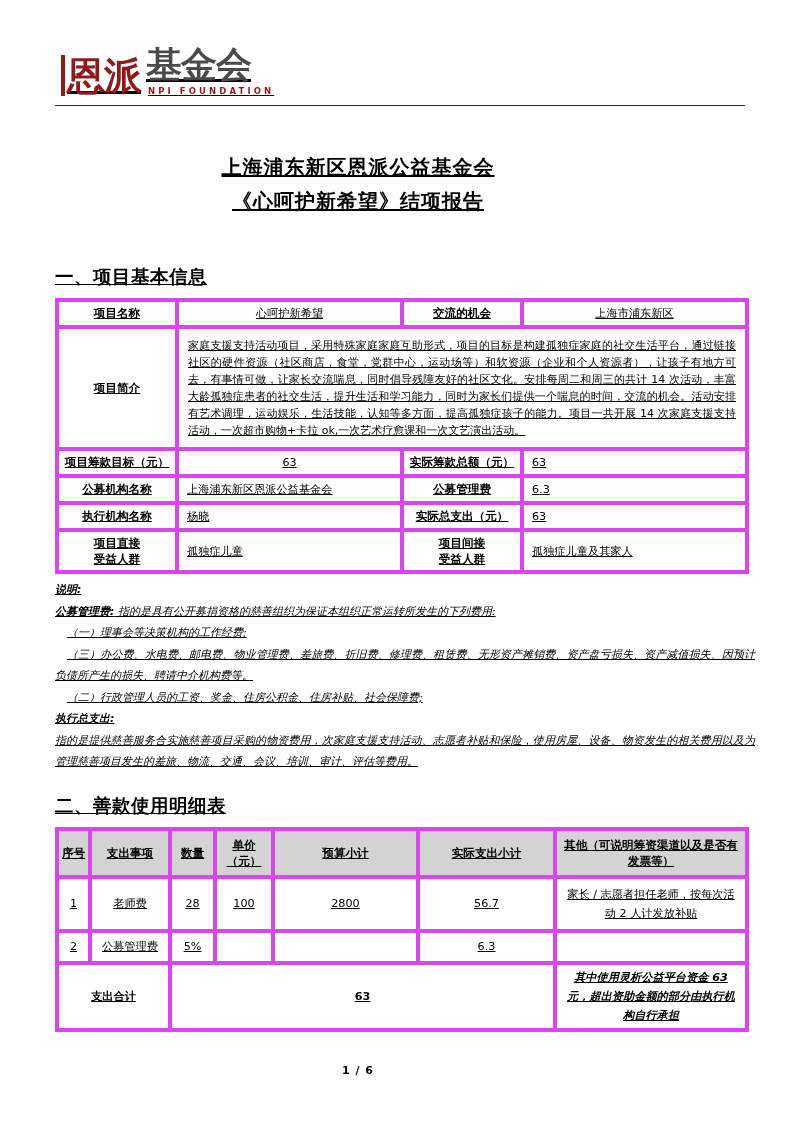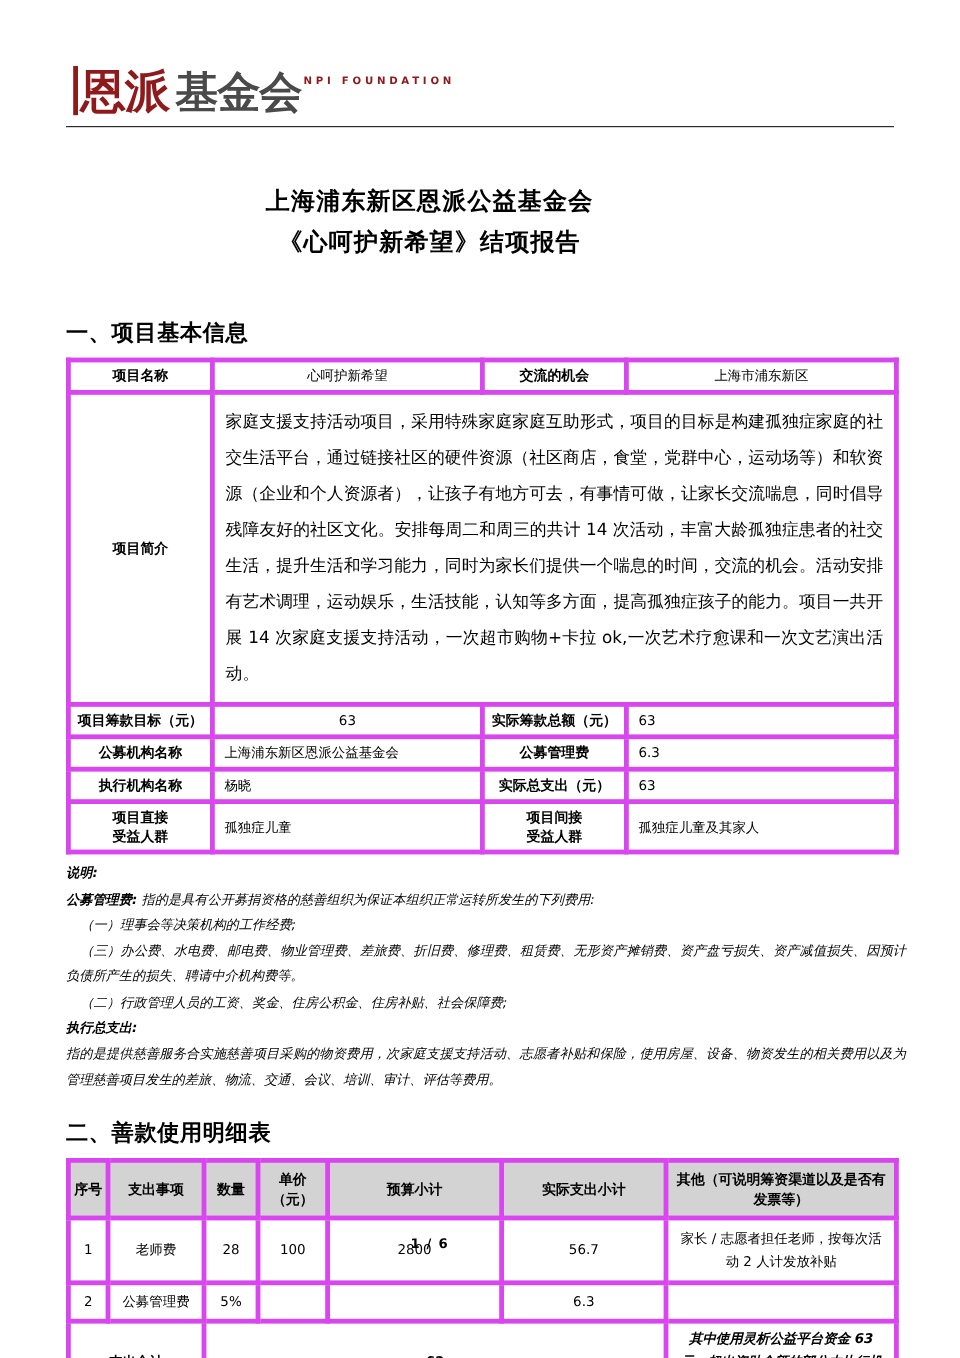--- a/index.html
+++ b/index.html
@@ -14,20 +14,21 @@
     color: #000000;
     position: relative;
     overflow: hidden;
   }
   .page {
     width: 716px;
     height: 1132px;
     box-sizing: border-box;
     padding: 0 55px;
     position: relative;
+    text-decoration: underline;
   }
 
   
   .header {
     padding-top: 44px;
   }
   .logo {
     display: flex;
     align-items: flex-end;
     height: 52px;
@@ -38,21 +39,21 @@
     font-weight: 700;
     letter-spacing: -1px;
     line-height: 1;
     color: #8f1a1c;
     font-family: "DejaVu Sans", "Liberation Sans", sans-serif;
     padding: 2px 2px 1px 2px;
     border-left: 4px solid #8f1a1c;
   }
   .logo-right {
     display: flex;
-    flex-direction: row;
+    flex-direction: column;
     justify-content: center;
     margin-left: 3px;
   }
   .logo-text {
     font-size: 36px;
     font-weight: 700;
     line-height: 1;
     color: #4a4a4a;
     letter-spacing: -1px;
   }
@@ -116,23 +117,23 @@
   .t1 .val-c {
     text-align: center;
   }
   .t1 .val-l {
     text-align: left;
     padding-left: 8px;
   }
   .t1 .desc {
     text-align: justify;
     text-justify: inter-ideograph;
-    line-height: 30px;
+    line-height: 17px;
     padding: 8px 9px 8px 9px;
-    font-size: 14px;
+    font-size: 11px;
   }
   .t1 .two-line {
     line-height: 16px;
     text-align: center;
   }
 
   
   .t2 th {
     background: #d3d3d3;
     font-weight: 700;
@@ -186,21 +187,21 @@
   }
   .notes p.indent {
     text-indent: 12px;
   }
 
   
   .footer {
     position: absolute;
     left: 0;
     right: 0;
-    top: 1030px;
+    top: 1064px;
     text-align: center;
     font-size: 11px;
     font-weight: 700;
     letter-spacing: 1px;
   }
 </style>
 </head>
 <body>
 
 <div class="page">

